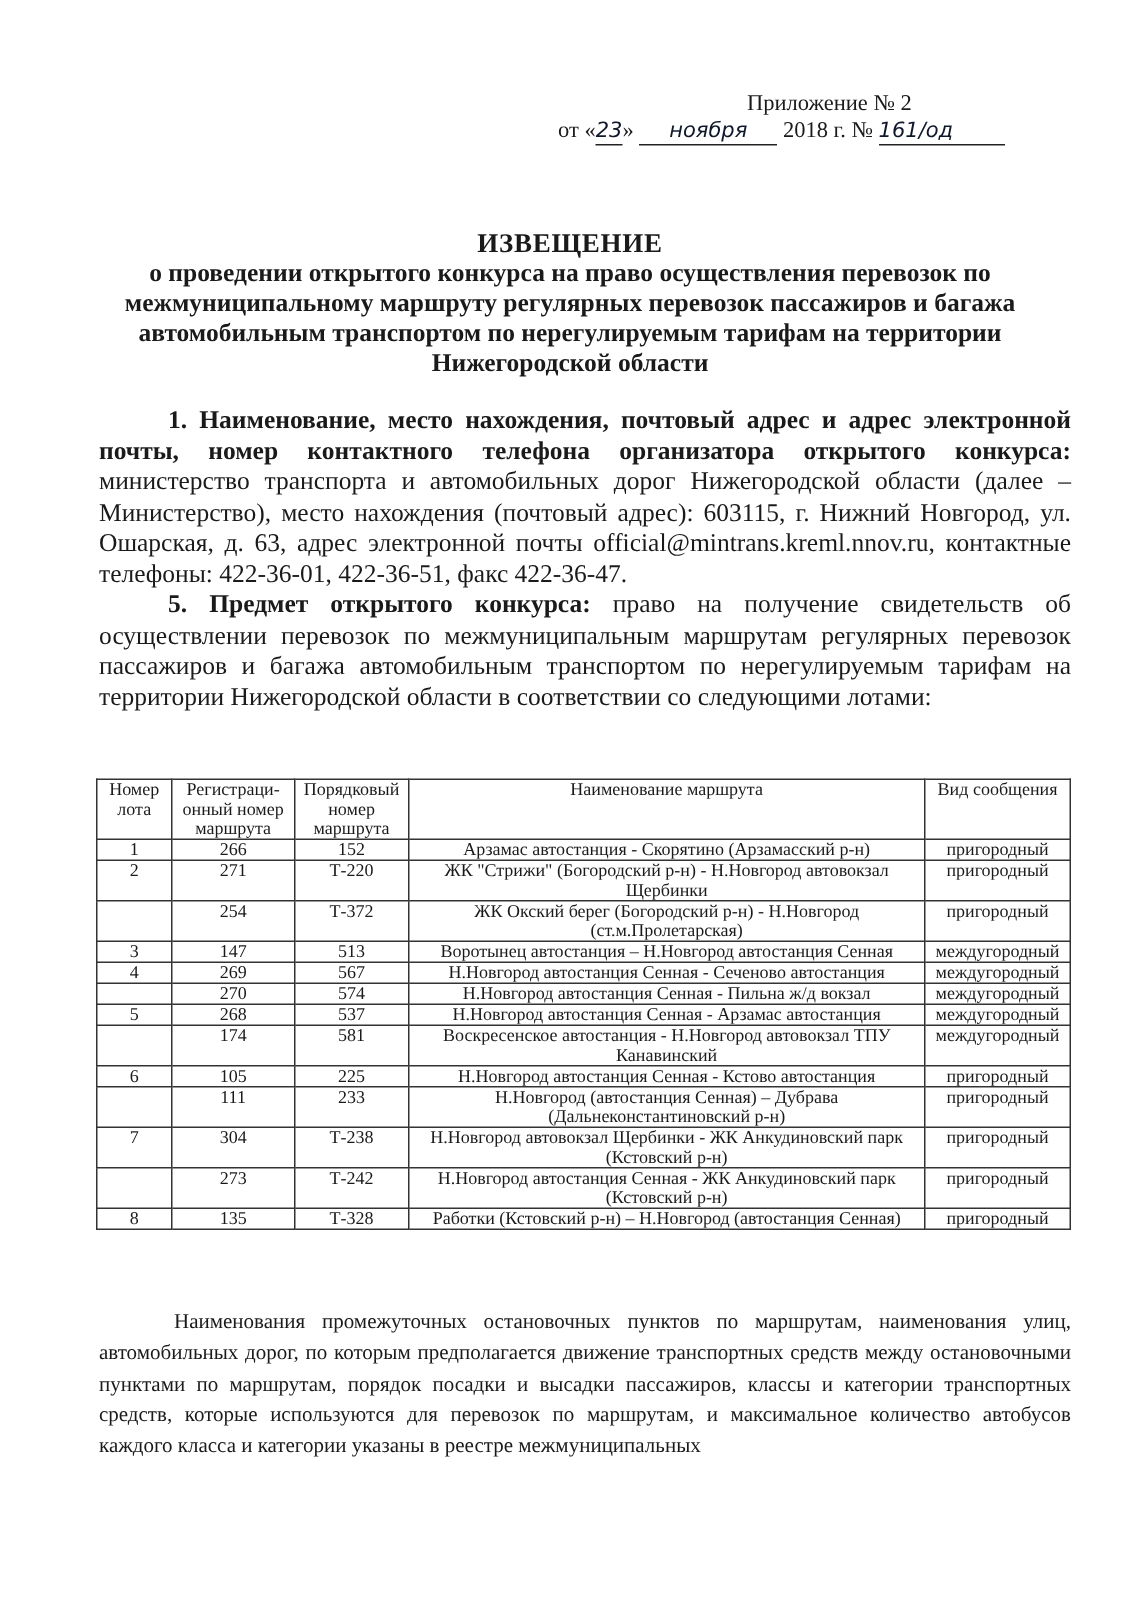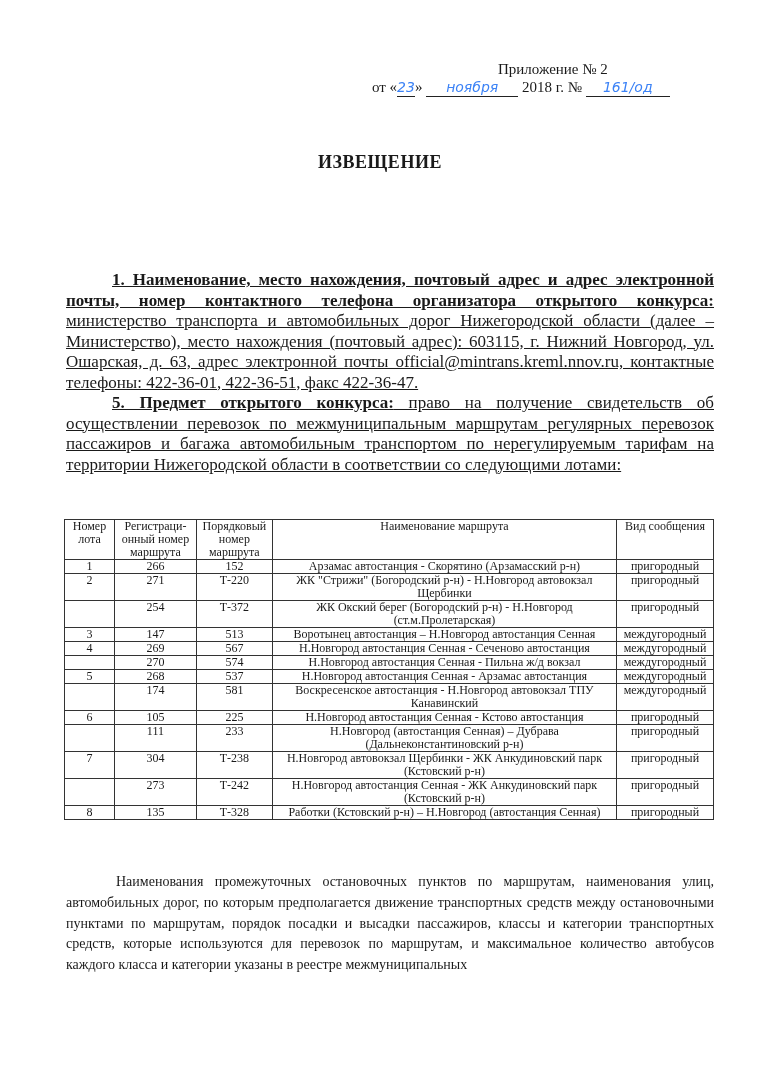--- a/index.html
+++ b/index.html
@@ -4,50 +4,51 @@
 <style>
   html, body { margin:0; padding:0; background:#ffffff; }
   body { width:764px; height:1080px; overflow:hidden; position:relative;
          font-family:"Liberation Serif","DejaVu Serif",serif; color:#1a1a1a; }
   .page { position:absolute; left:0; top:0; width:636px; height:1080px; }
   .appendix { position:absolute; left:360px; top:60px; width:360px; font-size:15px; line-height:18px; }
   .appendix .l1 { padding-left:138px; }
   .appendix .l2 { padding-left:38px; }
   .appendix .l3 { padding-left:20px; }
   .appendix .l4 { padding-left:12px; white-space:nowrap; }
-  .hand { font-family:"DejaVu Sans",sans-serif; font-style:italic; color:#3b82f6; font-size:14px; }
+  .hand { font-family:"DejaVu Sans",sans-serif; font-style:italic; color:#0f172a; font-size:14px; }
   .uline { border-bottom:1px solid #222; display:inline-block; }
   .title { position:absolute; left:48px; top:152px; width:664px; text-align:center;
            font-weight:bold; font-size:17px; line-height:20px; }
   .title .big { font-size:18px; letter-spacing:0.5px; }
-  .body { position:absolute; left:66px; top:270px; width:648px; font-size:17px; line-height:20.5px; text-align:justify;text-decoration:underline; }
+  .body { position:absolute; left:66px; top:270px; width:648px; font-size:17px; line-height:20.5px; text-align:justify; }
   .body p { margin:0; text-indent:46px; }
   .body b { font-weight:bold; }
   table.lots { position:absolute; left:64px; top:519px; width:650px; border-collapse:collapse;
                font-size:12px; line-height:13px; }
   table.lots th, table.lots td { border:1px solid #333; padding:0 2px; vertical-align:top; text-align:center; }
   table.lots th { font-weight:normal; }
   .tail { position:absolute; left:66px; top:872px; width:648px; font-size:14px; line-height:20.8px; text-align:justify; }
   .tail p { margin:0; text-indent:50px; }
 </style>
 </head>
 <body>
 
 <div class="page">
 
   <div class="appendix">
     <div class="l1">Приложение № 2</div>
     <div class="l4">
       <span>от  «</span><span class="hand uline">23</span><span>»</span>
-      <span class="hand uline" style="width:92px;text-align:center;">ноября</span><span> 2018 г. № </span><span class="hand uline" style="width:84px;text-align:center;">161/од</span>
+      <span class="hand uline" style="width:92px;text-align:center;">ноября</span><span> 2018 г. № </span><span class="hand uline" style="width:84px;text-align:left;">161/од</span>
     </div>
   </div>
 
   <div class="title">
     <div class="big">ИЗВЕЩЕНИЕ</div>
+    <div>о проведении открытого конкурса на право осуществления перевозок по межмуниципальному маршруту регулярных перевозок пассажиров и багажа автомобильным транспортом по нерегулируемым тарифам на территории Нижегородской области</div>
   </div>
 
   <div class="body">
     <p><b>1. Наименование, место нахождения, почтовый адрес и адрес электронной почты, номер контактного телефона организатора открытого конкурса:</b><span> министерство транспорта и автомобильных дорог Нижегородской области (далее – Министерство), место нахождения (почтовый адрес): 603115, г. Нижний Новгород, ул. Ошарская, д. 63, адрес электронной почты official@mintrans.kreml.nnov.ru, контактные телефоны: 422-36-01, 422-36-51, факс 422-36-47.</span></p>
     <p><b>5. Предмет открытого конкурса:</b><span> право на получение свидетельств об осуществлении перевозок по межмуниципальным маршрутам регулярных перевозок пассажиров и багажа автомобильным транспортом по нерегулируемым тарифам на территории Нижегородской области в соответствии со следующими лотами:</span></p>
   </div>
 
   <table class="lots">
     <colgroup>
       <col style="width:50px">

